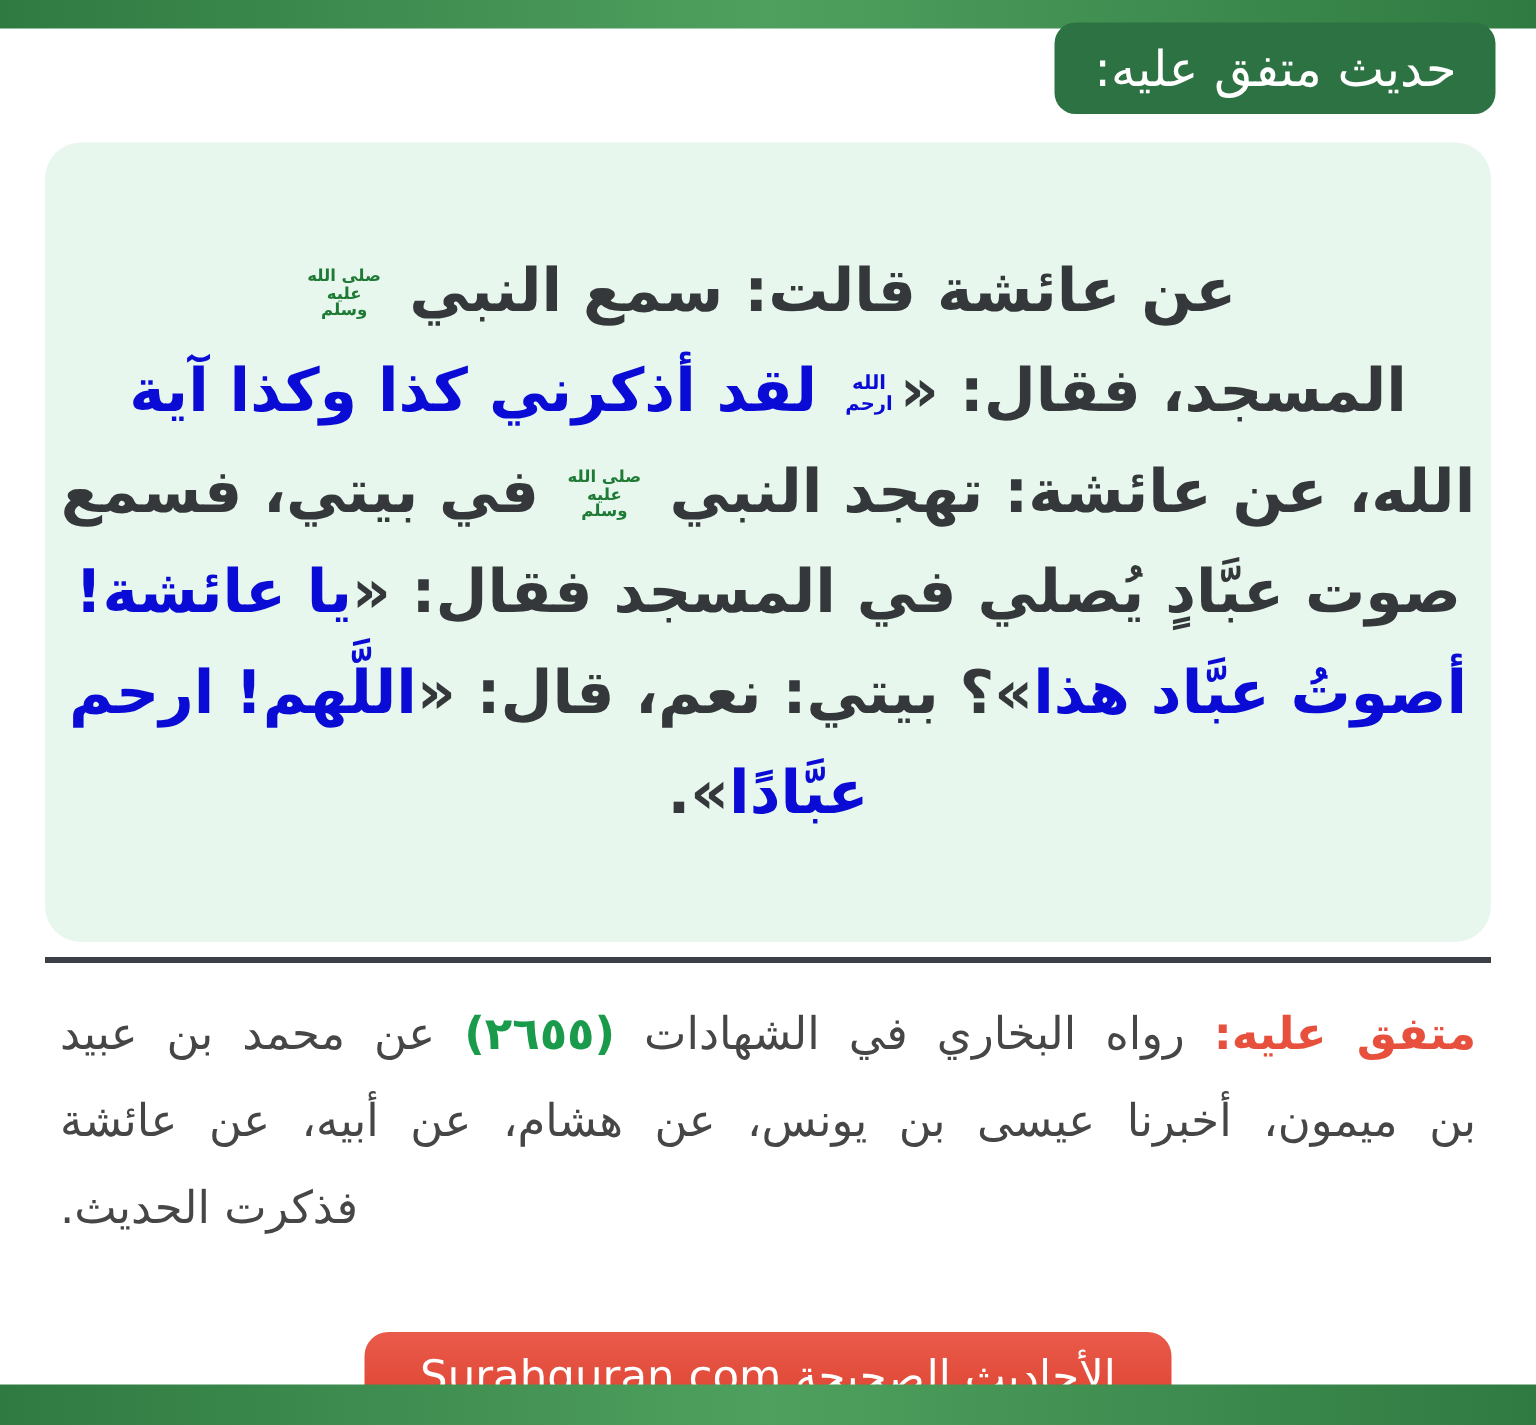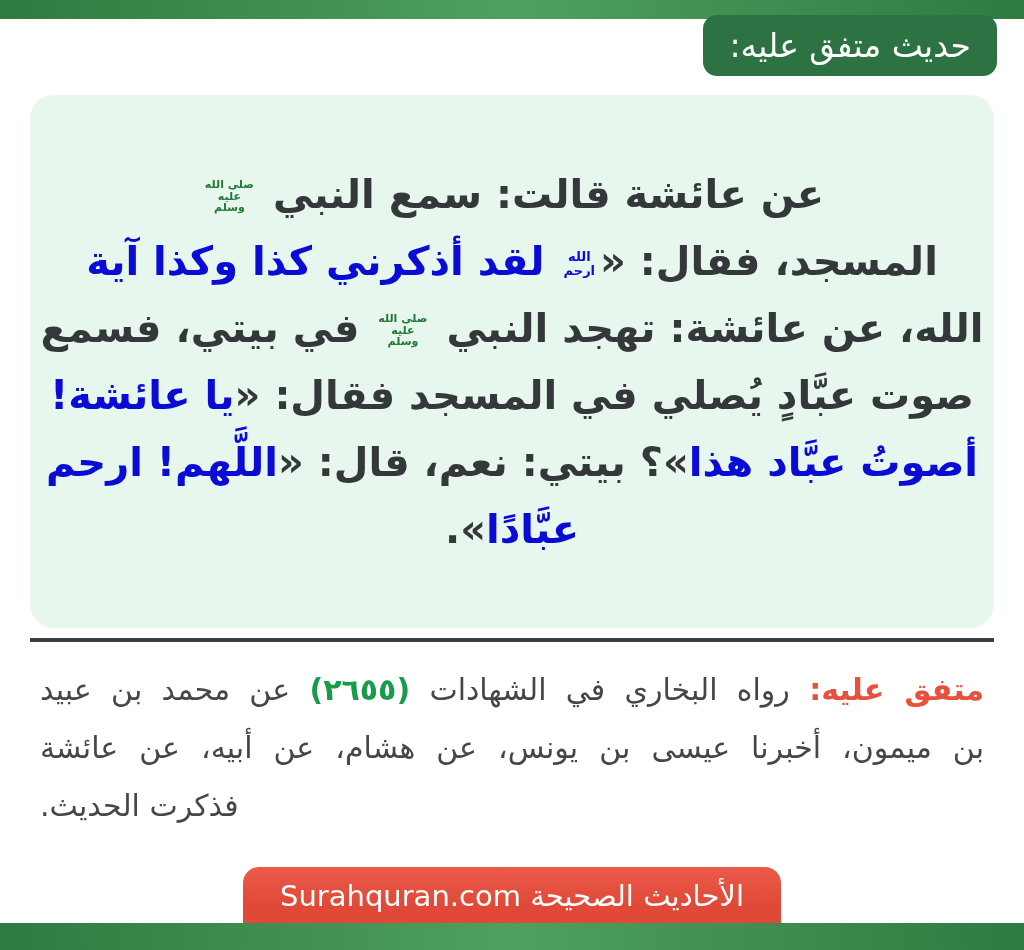--- a/index.html
+++ b/index.html
@@ -35,21 +35,21 @@
   .stack.saw{color:var(--saw-green);font-size:11px;}
   .stack.rah{color:var(--blue);font-size:13px;}
   .divider{position:absolute;top:638px;right:30px;width:964px;height:4px;background:var(--divider);}
   .attribution{position:absolute;top:661px;right:40px;width:944px;font-size:30px;color:#464646;}
   .a-line{line-height:58px;}
   .a-just{text-align:justify;text-align-last:justify;-moz-text-align-last:justify;}
   .a-right{text-align:left;}
   .a-red{color:var(--red);font-weight:700;}
   .a-green{color:var(--num-green);font-weight:bold;}
   .bottom-badge{
-    position:absolute;top:867px;left:243px;width:538px;height:57px;
+    position:absolute;top:888px;left:243px;width:538px;height:57px;
     background:linear-gradient(180deg,#ea5a4a 0%,var(--footer-red) 70%);
     border-radius:16px 16px 0 0;color:#fff;
     display:flex;align-items:center;justify-content:center;font-size:29px;
   }
 </style>
 </head>
 <body>
 
 <div class="canvas">
   <div class="bar top"></div>

